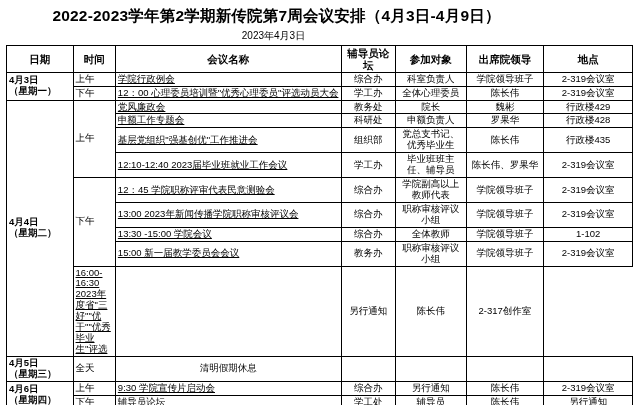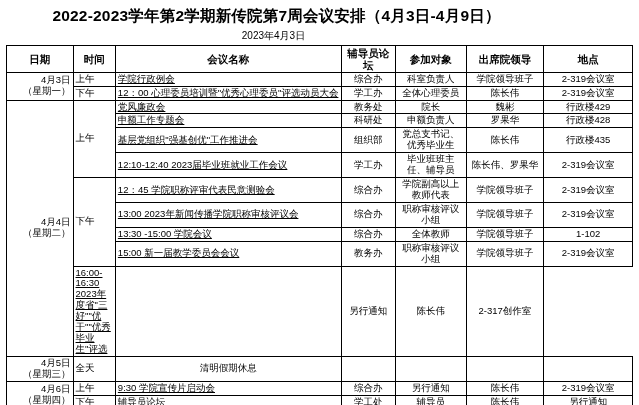--- a/index.html
+++ b/index.html
@@ -51,22 +51,22 @@
   table.sched th {
     font-weight: bold;
     text-align: center;
     height: 19px;
     font-size: 10.5px;
     margin-left: 44px;
   }
   td.c { text-align: center; }
   td.l { text-align: left; padding-left: 4px; text-decoration: underline; }
   td.day {
-    text-align: right;
-    font-weight: normal;
+    text-align: left;
+    font-weight: bold;
     font-size: 10px;
     line-height: 1.35;
   }
   td.ampm {
     text-align: left;
     font-size: 10px;
   }
 </style>
 </head>
 <body>

